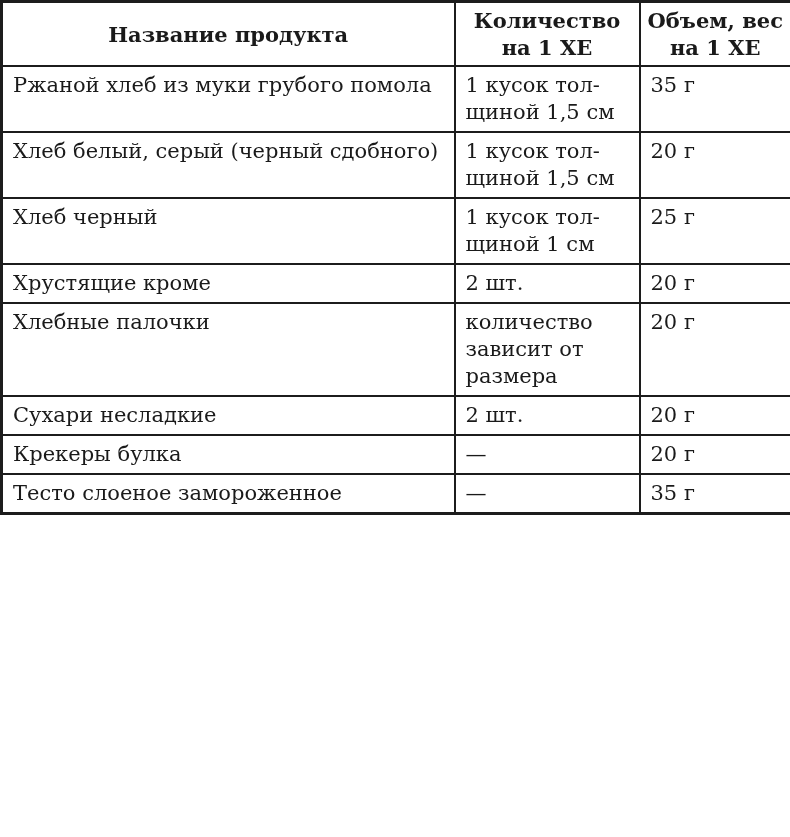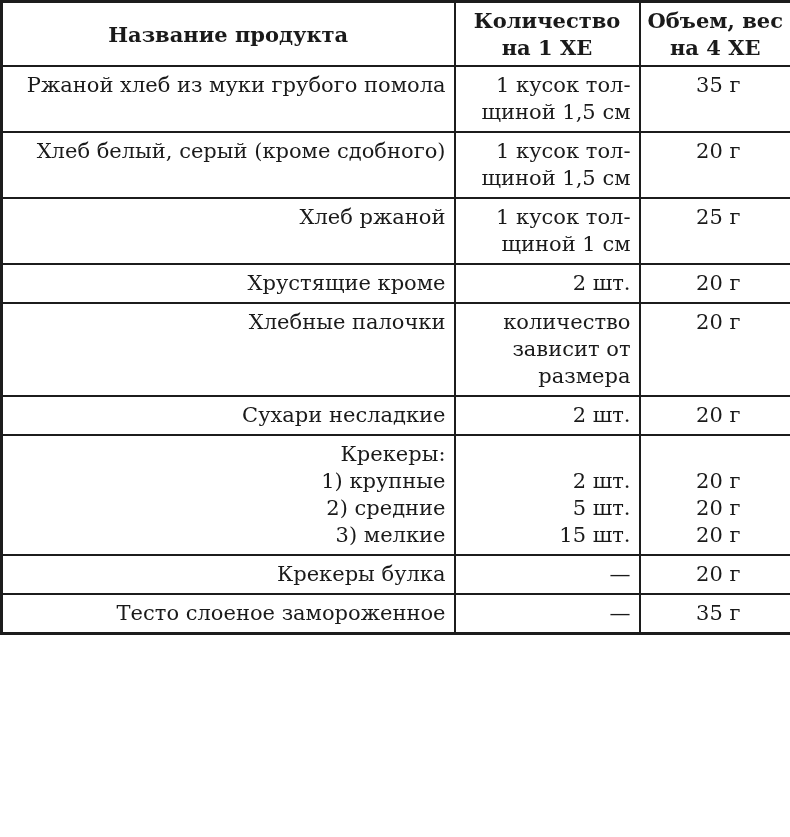--- a/index.html
+++ b/index.html
@@ -30,69 +30,67 @@
   }
   th {
     font-weight: bold;
     text-align: center;
     vertical-align: middle;
     padding: 4px 6px;
   }
   td {
     vertical-align: top;
     padding: 5px 8px 5px 10px;
-    text-align: right;
   }
   td.vol-cell {
-    text-align: center;
     padding-right: 4px;
   }
 </style>
 </head>
 <body>
 
 <table class="bread-table">
   <colgroup>
     <col class="c-name">
     <col class="c-qty">
     <col class="c-vol">
   </colgroup>
   <thead>
     <tr>
       <th>Название продукта</th>
       <th>Количество
 на 1 ХЕ</th>
       <th>Объем, вес
-на 4 ХЕ</th>
+на 1 ХЕ</th>
     </tr>
   </thead>
   <tbody>
   <tr>
     <td class="name-cell">Ржаной хлеб из муки грубого помола</td>
     <td class="qty-cell">1 кусок тол-
 щиной 1,5 см</td>
     <td class="vol-cell">35 г</td>
   </tr>
 
   <tr>
-    <td class="name-cell">Хлеб белый, серый (кроме сдобного)</td>
+    <td class="name-cell">Хлеб белый, серый (черный сдобного)</td>
     <td class="qty-cell">1 кусок тол-
 щиной 1,5 см</td>
     <td class="vol-cell">20 г</td>
   </tr>
 
-
-
-
   <tr>
-    <td class="name-cell">Хлеб ржаной</td>
+    <td class="name-cell">Хлеб черный</td>
     <td class="qty-cell">1 кусок тол-
 щиной 1 см</td>
     <td class="vol-cell">25 г</td>
   </tr>
+
+
+
 
   <tr>
     <td class="name-cell">Хрустящие кроме</td>
     <td class="qty-cell">2 шт.</td>
     <td class="vol-cell">20 г</td>
   </tr>
 
   <tr>
     <td class="name-cell">Хлебные палочки</td>
     <td class="qty-cell">количество
@@ -101,34 +99,20 @@
     <td class="vol-cell">20 г</td>
   </tr>
 
   <tr>
     <td class="name-cell">Сухари несладкие</td>
     <td class="qty-cell">2 шт.</td>
     <td class="vol-cell">20 г</td>
   </tr>
 
 
-  <tr>
-    <td class="name-cell">Крекеры:
-1) крупные
-2) средние
-3) мелкие</td>
-    <td class="qty-cell">
-2 шт.
-5 шт.
-15 шт.</td>
-    <td class="vol-cell">
-20 г
-20 г
-20 г</td>
-  </tr>
 
   <tr>
     <td class="name-cell">Крекеры булка</td>
     <td class="qty-cell">—</td>
     <td class="vol-cell">20 г</td>
   </tr>
 
   <tr>
     <td class="name-cell">Тесто слоеное замороженное</td>
     <td class="qty-cell">—</td>

